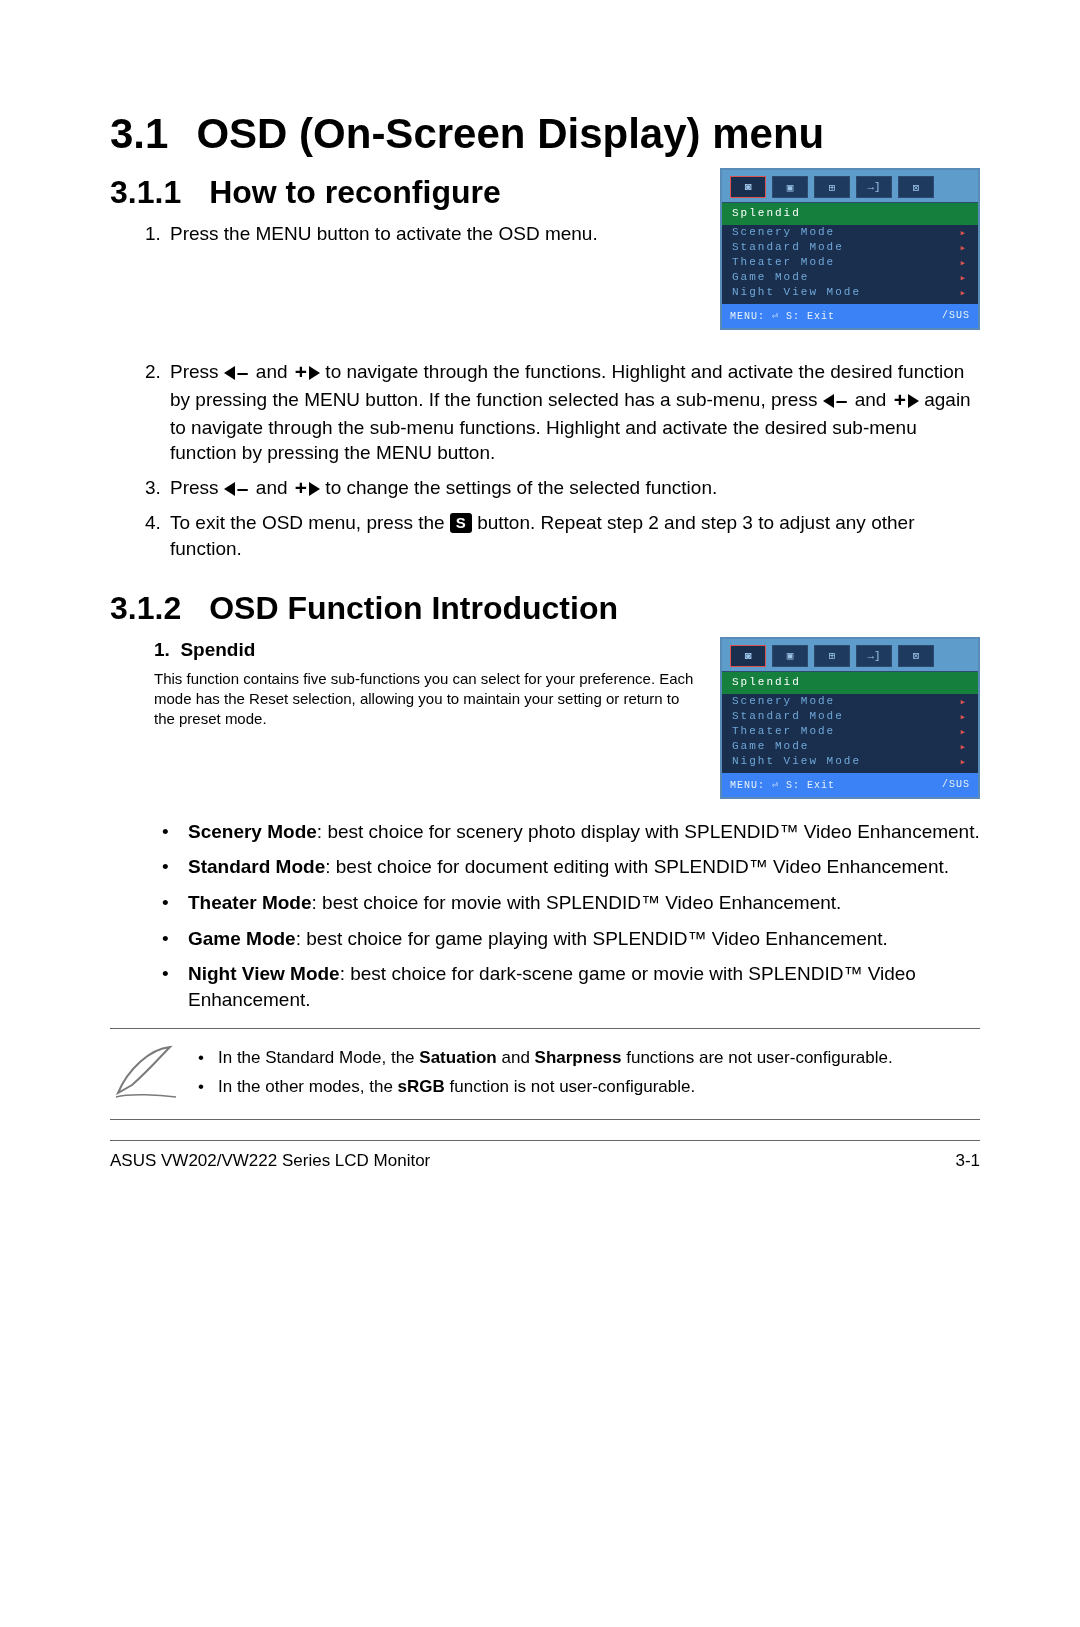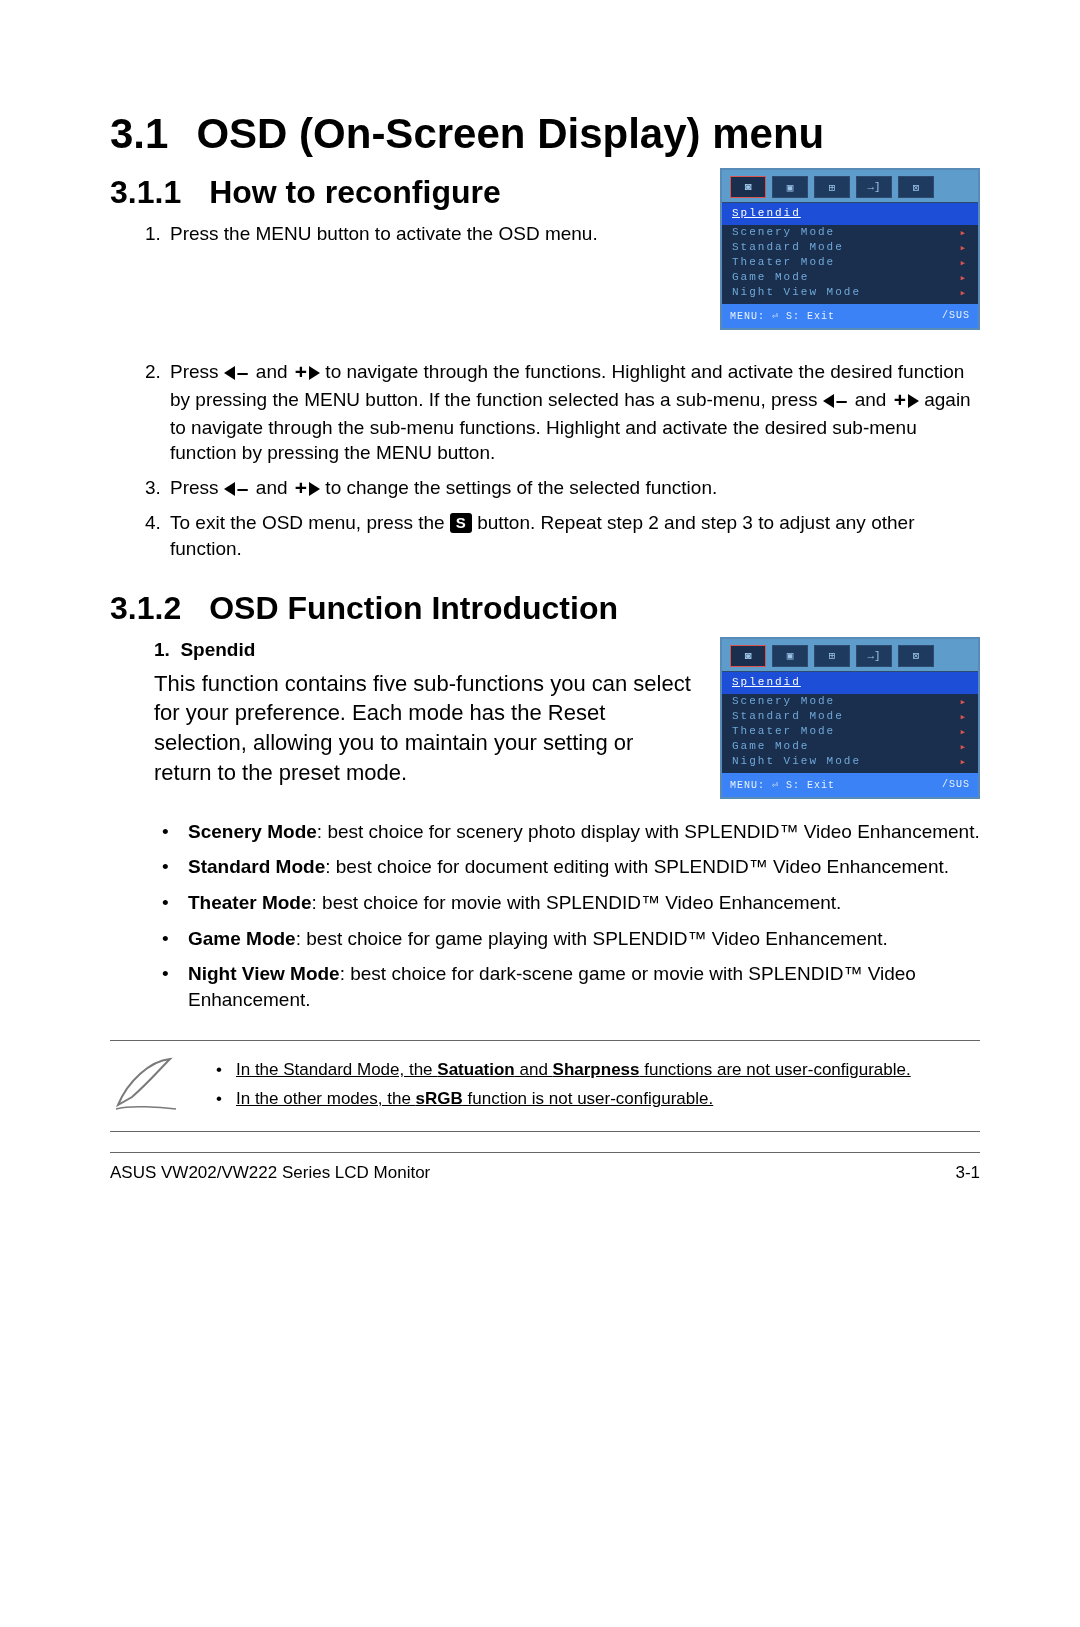--- a/index.html
+++ b/index.html
@@ -60,26 +60,25 @@
   }
   .osd-tab {
     width: 36px; height: 22px;
     border: 1px solid #2c4b6f;
     background: #1e3a5f;
     display: flex; align-items: center; justify-content: center;
     color: #9bc3e8;
   }
   .osd-tab.sel { border-color: #d9534f; background: #1a2e4d; }
   .osd-header {
-    background: #1d4ed8;
+    background: #15803d;
     padding: 4px 10px 6px 10px;
     letter-spacing: 2px;
     color: #fff;
     border-top: 1px solid #2c4b6f;
-    text-decoration: underline;
   }
   .osd-items { background: #1a2e4d; padding-bottom: 4px; }
   .osd-item {
     display: flex; justify-content: space-between;
     padding: 1px 10px;
     color: #6fa8d8;
     letter-spacing: 2px;
   }
   .osd-item .arrow { color: #d9534f; font-weight: bold; }
   .osd-footer {
@@ -109,21 +108,21 @@
     font-size: 15px;
     line-height: 20px;
     vertical-align: 1px;
   }
   .subhead {
     font-size: 19px;
     font-weight: bold;
     margin: 2px 0 8px 44px;
   }
   .para {
-    font-size: 22px;
+    font-size: 15px;
     line-height: 1.35;
     margin-left: 44px;
   }
   ul.bullets {
     list-style: none;
     margin-left: 44px;
     font-size: 19px;
     line-height: 1.35;
   }
   ul.bullets > li {
@@ -131,26 +130,24 @@
     padding-left: 34px;
     margin: 10px 0;
   }
   ul.bullets > li::before {
     content: "•";
     position: absolute; left: 8px; top: 0;
     font-size: 19px;
   }
   .noteblock {
     display: flex;
-    gap: 18px;
     border-top: 1px solid #666;
     border-bottom: 1px solid #666;
     padding: 12px 0 14px 0;
-    margin-top: 28px;
-    text-decoration: underline;
+    margin-top: 16px;
   }
   .noteblock .quill { width: 80px; color: #888; }
   .noteblock ul { list-style: none; font-size: 17px; line-height: 1.35; flex: 1; }
   .noteblock ul li { position: relative; padding-left: 28px; margin: 6px 0; }
   .noteblock ul li::before { content: "•"; position: absolute; left: 8px; top: 0; }
   .footer {
     border-top: 1px solid #666;
     margin-top: 20px;
     padding-top: 10px;
     display: flex;

